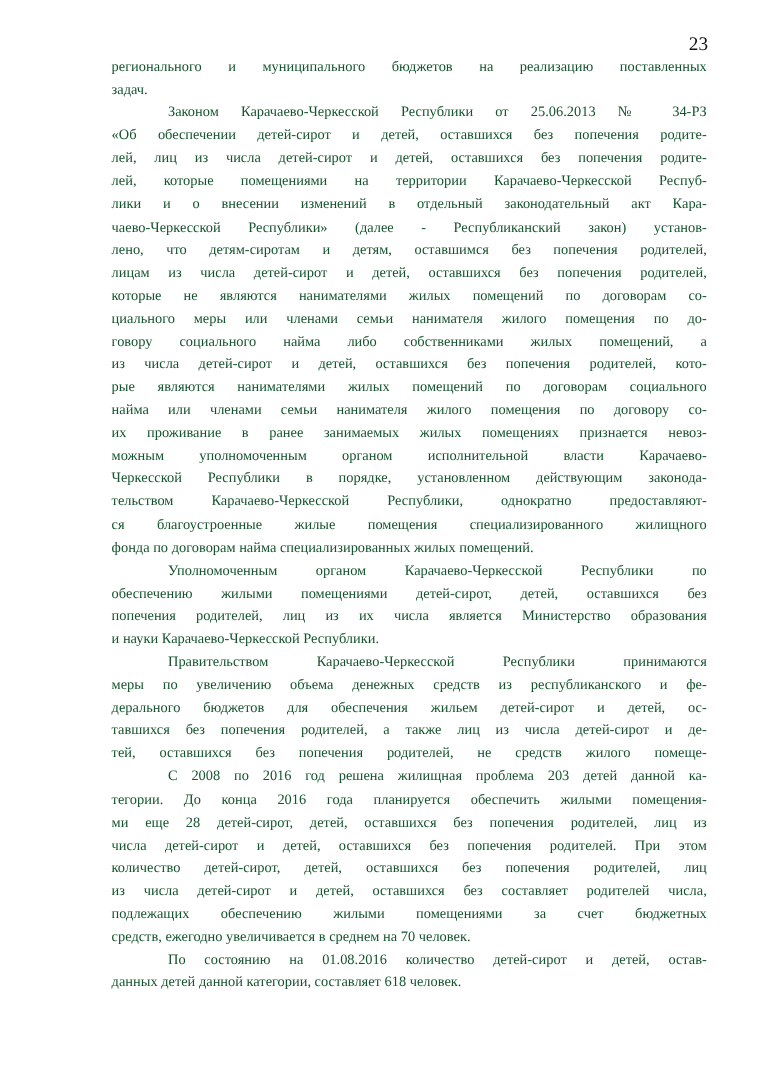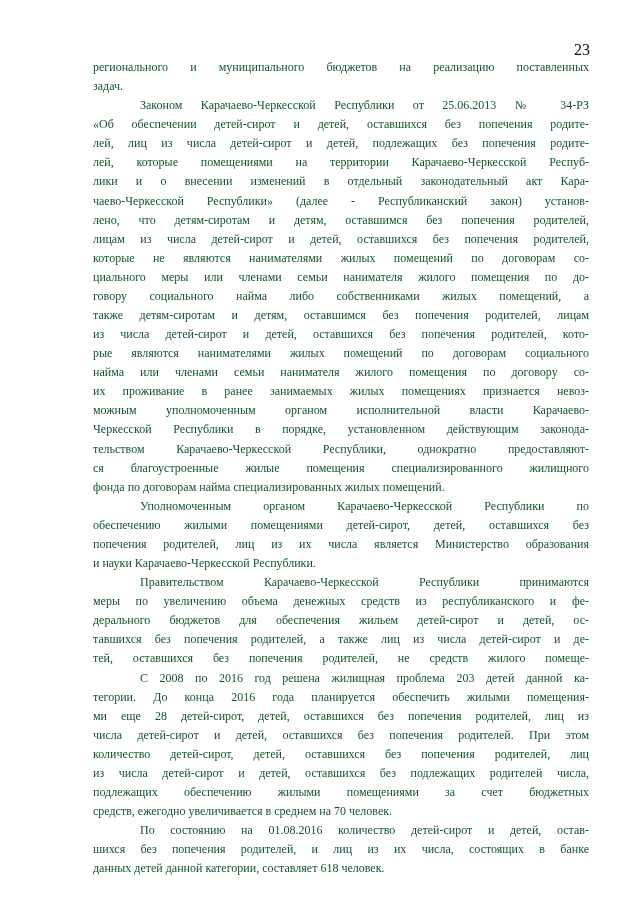--- a/index.html
+++ b/index.html
@@ -1,18 +1,18 @@
 <!DOCTYPE html>
 <html><head>
   <meta charset="utf-8">
   <style>
     html, body { margin: 0; padding: 0; background: #ffffff; }
     body { width: 640px; height: 905px; position: relative; overflow: hidden; }
     .page {
-      position: absolute; left: 0; top: 16px; width: 640px; height: 753px;
+      position: absolute; left: 0; top: 4px; width: 640px; height: 753px;
       background: #ffffff;
     }
     .page-number {
       position: absolute; top: 25px; left: 560px; width: 30px;
       text-align: right;
       font-family: "Liberation Serif", serif; font-size: 16px; color: #111;
     }
     .body-text {
       position: absolute; left: 93px; top: 42px; width: 496px;
       font-family: "Liberation Serif", serif; font-size: 12px;
@@ -31,30 +31,29 @@
 <div class="page">
   <div class="page-number">23</div>
   <div class="body-text" id="body-text">
       <div>
         <span class="line">регионального и муниципального бюджетов на реализацию поставленных</span>
         <span class="line last">задач.</span>
       </div>
       <div>
         <span class="line indent">Законом Карачаево-Черкесской Республики от 25.06.2013 № 34-РЗ</span>
         <span class="line">«Об обеспечении детей-сирот и детей, оставшихся без попечения родите-</span>
-        <span class="line">лей, лиц из числа детей-сирот и детей, подлежащих без попечения родите-</span>
+        <span class="line">лей, лиц из числа детей-сирот и детей, оставшихся без попечения родите-</span>
         <span class="line">лей, которые помещениями на территории Карачаево-Черкесской Респуб-</span>
         <span class="line">лики и о внесении изменений в отдельный законодательный акт Кара-</span>
         <span class="line">чаево-Черкесской Республики» (далее - Республиканский закон) установ-</span>
         <span class="line">лено, что детям-сиротам и детям, оставшимся без попечения родителей,</span>
         <span class="line">лицам из числа детей-сирот и детей, оставшихся без попечения родителей,</span>
         <span class="line">которые не являются нанимателями жилых помещений по договорам со-</span>
         <span class="line">циального меры или членами семьи нанимателя жилого помещения по до-</span>
         <span class="line">говору социального найма либо собственниками жилых помещений, а</span>
-        <span class="line">также детям-сиротам и детям, оставшимся без попечения родителей, лицам</span>
         <span class="line">из числа детей-сирот и детей, оставшихся без попечения родителей, кото-</span>
         <span class="line">рые являются нанимателями жилых помещений по договорам социального</span>
         <span class="line">найма или членами семьи нанимателя жилого помещения по договору со-</span>
         <span class="line">их проживание в ранее занимаемых жилых помещениях признается невоз-</span>
         <span class="line">можным уполномоченным органом исполнительной власти Карачаево-</span>
         <span class="line">Черкесской Республики в порядке, установленном действующим законода-</span>
         <span class="line">тельством Карачаево-Черкесской Республики, однократно предоставляют-</span>
         <span class="line">ся благоустроенные жилые помещения специализированного жилищного</span>
         <span class="line last">фонда по договорам найма специализированных жилых помещений.</span>
       </div>
@@ -70,23 +69,22 @@
         <span class="line">дерального бюджетов для обеспечения жильем детей-сирот и детей, ос-</span>
         <span class="line">тавшихся без попечения родителей, а также лиц из числа детей-сирот и де-</span>
         <span class="line">тей, оставшихся без попечения родителей, не средств жилого помеще-</span>
       </div>
       <div>
         <span class="line indent">С 2008 по 2016 год решена жилищная проблема 203 детей данной ка-</span>
         <span class="line">тегории. До конца 2016 года планируется обеспечить жилыми помещения-</span>
         <span class="line">ми еще 28 детей-сирот, детей, оставшихся без попечения родителей, лиц из</span>
         <span class="line">числа детей-сирот и детей, оставшихся без попечения родителей. При этом</span>
         <span class="line">количество детей-сирот, детей, оставшихся без попечения родителей, лиц</span>
-        <span class="line">из числа детей-сирот и детей, оставшихся без подлежащих родителей числа,</span>
+        <span class="line">из числа детей-сирот и детей, оставшихся без составляет родителей числа,</span>
         <span class="line">подлежащих обеспечению жилыми помещениями за счет бюджетных</span>
         <span class="line last">средств, ежегодно увеличивается в среднем на 70 человек.</span>
       </div>
       <div>
         <span class="line indent">По состоянию на 01.08.2016 количество детей-сирот и детей, остав-</span>
-        <span class="line">шихся без попечения родителей, и лиц из их числа, состоящих в банке</span>
         <span class="line last">данных детей данной категории, составляет 618 человек.</span>
       </div>
     </div>
 </div>
 
 </body></html>

